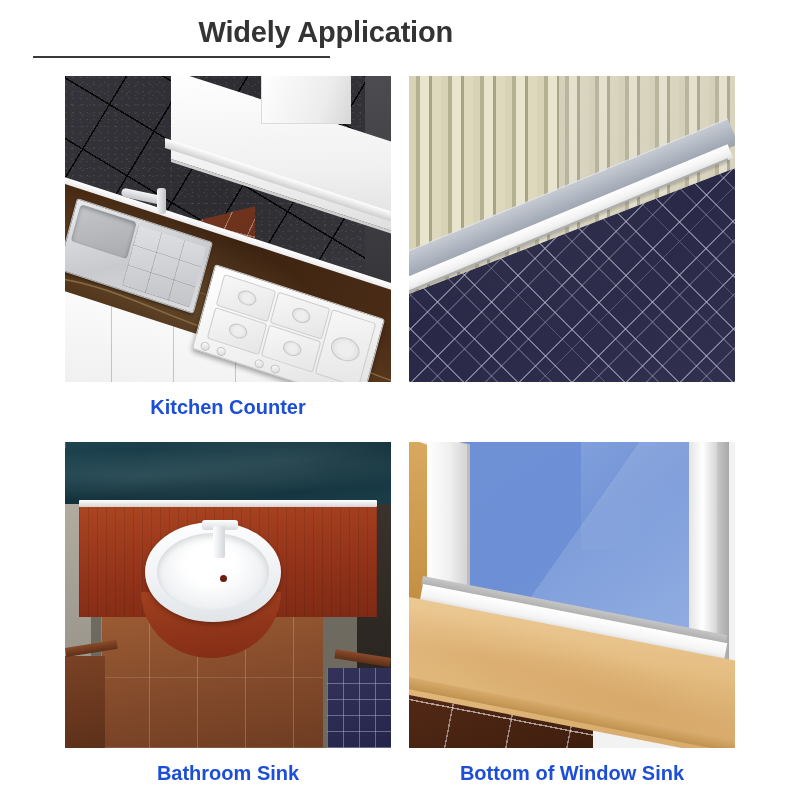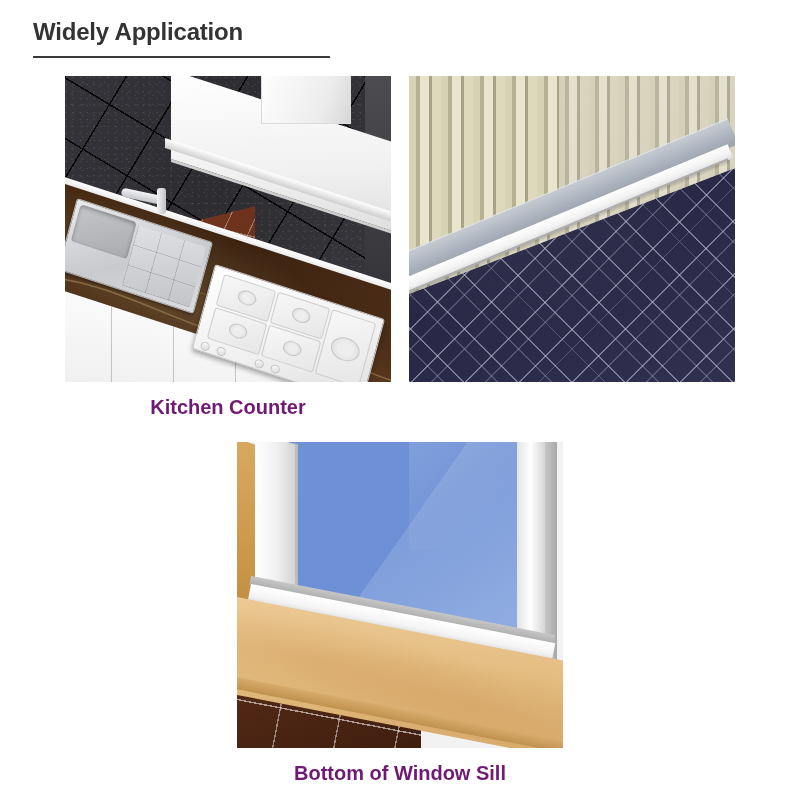--- a/index.html
+++ b/index.html
@@ -16,26 +16,27 @@
     background: #ffffff;
   }
 
   
   .heading-wrap {
     position: absolute;
     left: 33px; top: 12px;
     width: 420px;
   }
   .heading-title {
-    font-size: 24px;
+    font-size: 29px;
     font-weight: bold;
     color: #333333;
     letter-spacing: -0.2px;
     line-height: 40px;
     white-space: nowrap;
+    text-align: right;
   }
   .heading-rule {
     width: 297px;
     height: 2px;
     background: #3a3a3a;
     margin-top: 4px;
   }
 
   
   .grid {
@@ -55,21 +56,21 @@
     position: relative;
     width: 326px;
     height: 306px;
     overflow: hidden;
     background: #ffffff;
   }
   .card .caption {
     text-align: center;
     font-size: 20px;
     font-weight: bold;
-    color: #701a75;
+    color: #1d4ed8;
     padding-top: 12px;
     line-height: 26px;
     white-space: nowrap;
   }
 
   
   .k-wall {
     position: absolute; inset: 0;
     background:
       repeating-linear-gradient(121deg,
@@ -597,36 +598,60 @@
           <div class="s-threshold"></div>
           <div class="s-threshold-white"></div>
           <div class="s-threshold-shadow"></div>
         </div>
       </div>
 
     </div>
 
     <div class="grid-row">
 
+      <div class="card">
+        <div class="photo">
+          <div class="b-bg"></div>
+          <div class="b-wall-left"></div>
+          <div class="b-dark-right"></div>
+          <div class="b-floorwood"></div>
+          <div class="b-floor-left"></div>
+          <div class="b-tile-right"></div>
+          <div class="b-trim-left"></div>
+          <div class="b-trim-right"></div>
+          <div class="b-counter"></div>
+          <div class="b-counter-edge"></div>
+          <div class="b-vanity"></div>
+          <div class="b-vanity-curve"></div>
+          <div class="b-basin">
+            <div class="b-basin-inner">
+              <div class="b-drain"></div>
+            </div>
+          </div>
+          <div class="b-faucet-top"></div>
+          <div class="b-faucet"></div>
+        </div>
+        <div class="caption">Bathroom Sink</div>
+      </div>
 
       <div class="card">
         <div class="photo">
           <div class="w-bg"></div>
           <div class="w-wall-left"></div>
           <div class="w-glass"></div>
           <div class="w-glass-shade"></div>
           <div class="w-glass-corner"></div>
           <div class="w-frame-left-in"></div>
           <div class="w-frame-left"></div>
           <div class="w-frame-right"></div>
           <div class="w-frame-right-edge"></div>
           <div class="w-frame-bottom-gray"></div>
           <div class="w-frame-bottom"></div>
           <div class="w-floor"></div>
           <div class="w-sill"></div>
           <div class="w-sill-edge"></div>
         </div>
-        <div class="caption">Bottom of Window Sill</div>
+        <div class="caption">Bottom of Window Sink</div>
       </div>
 
     </div>
   </div>
 </div>
 
 </body></html>

